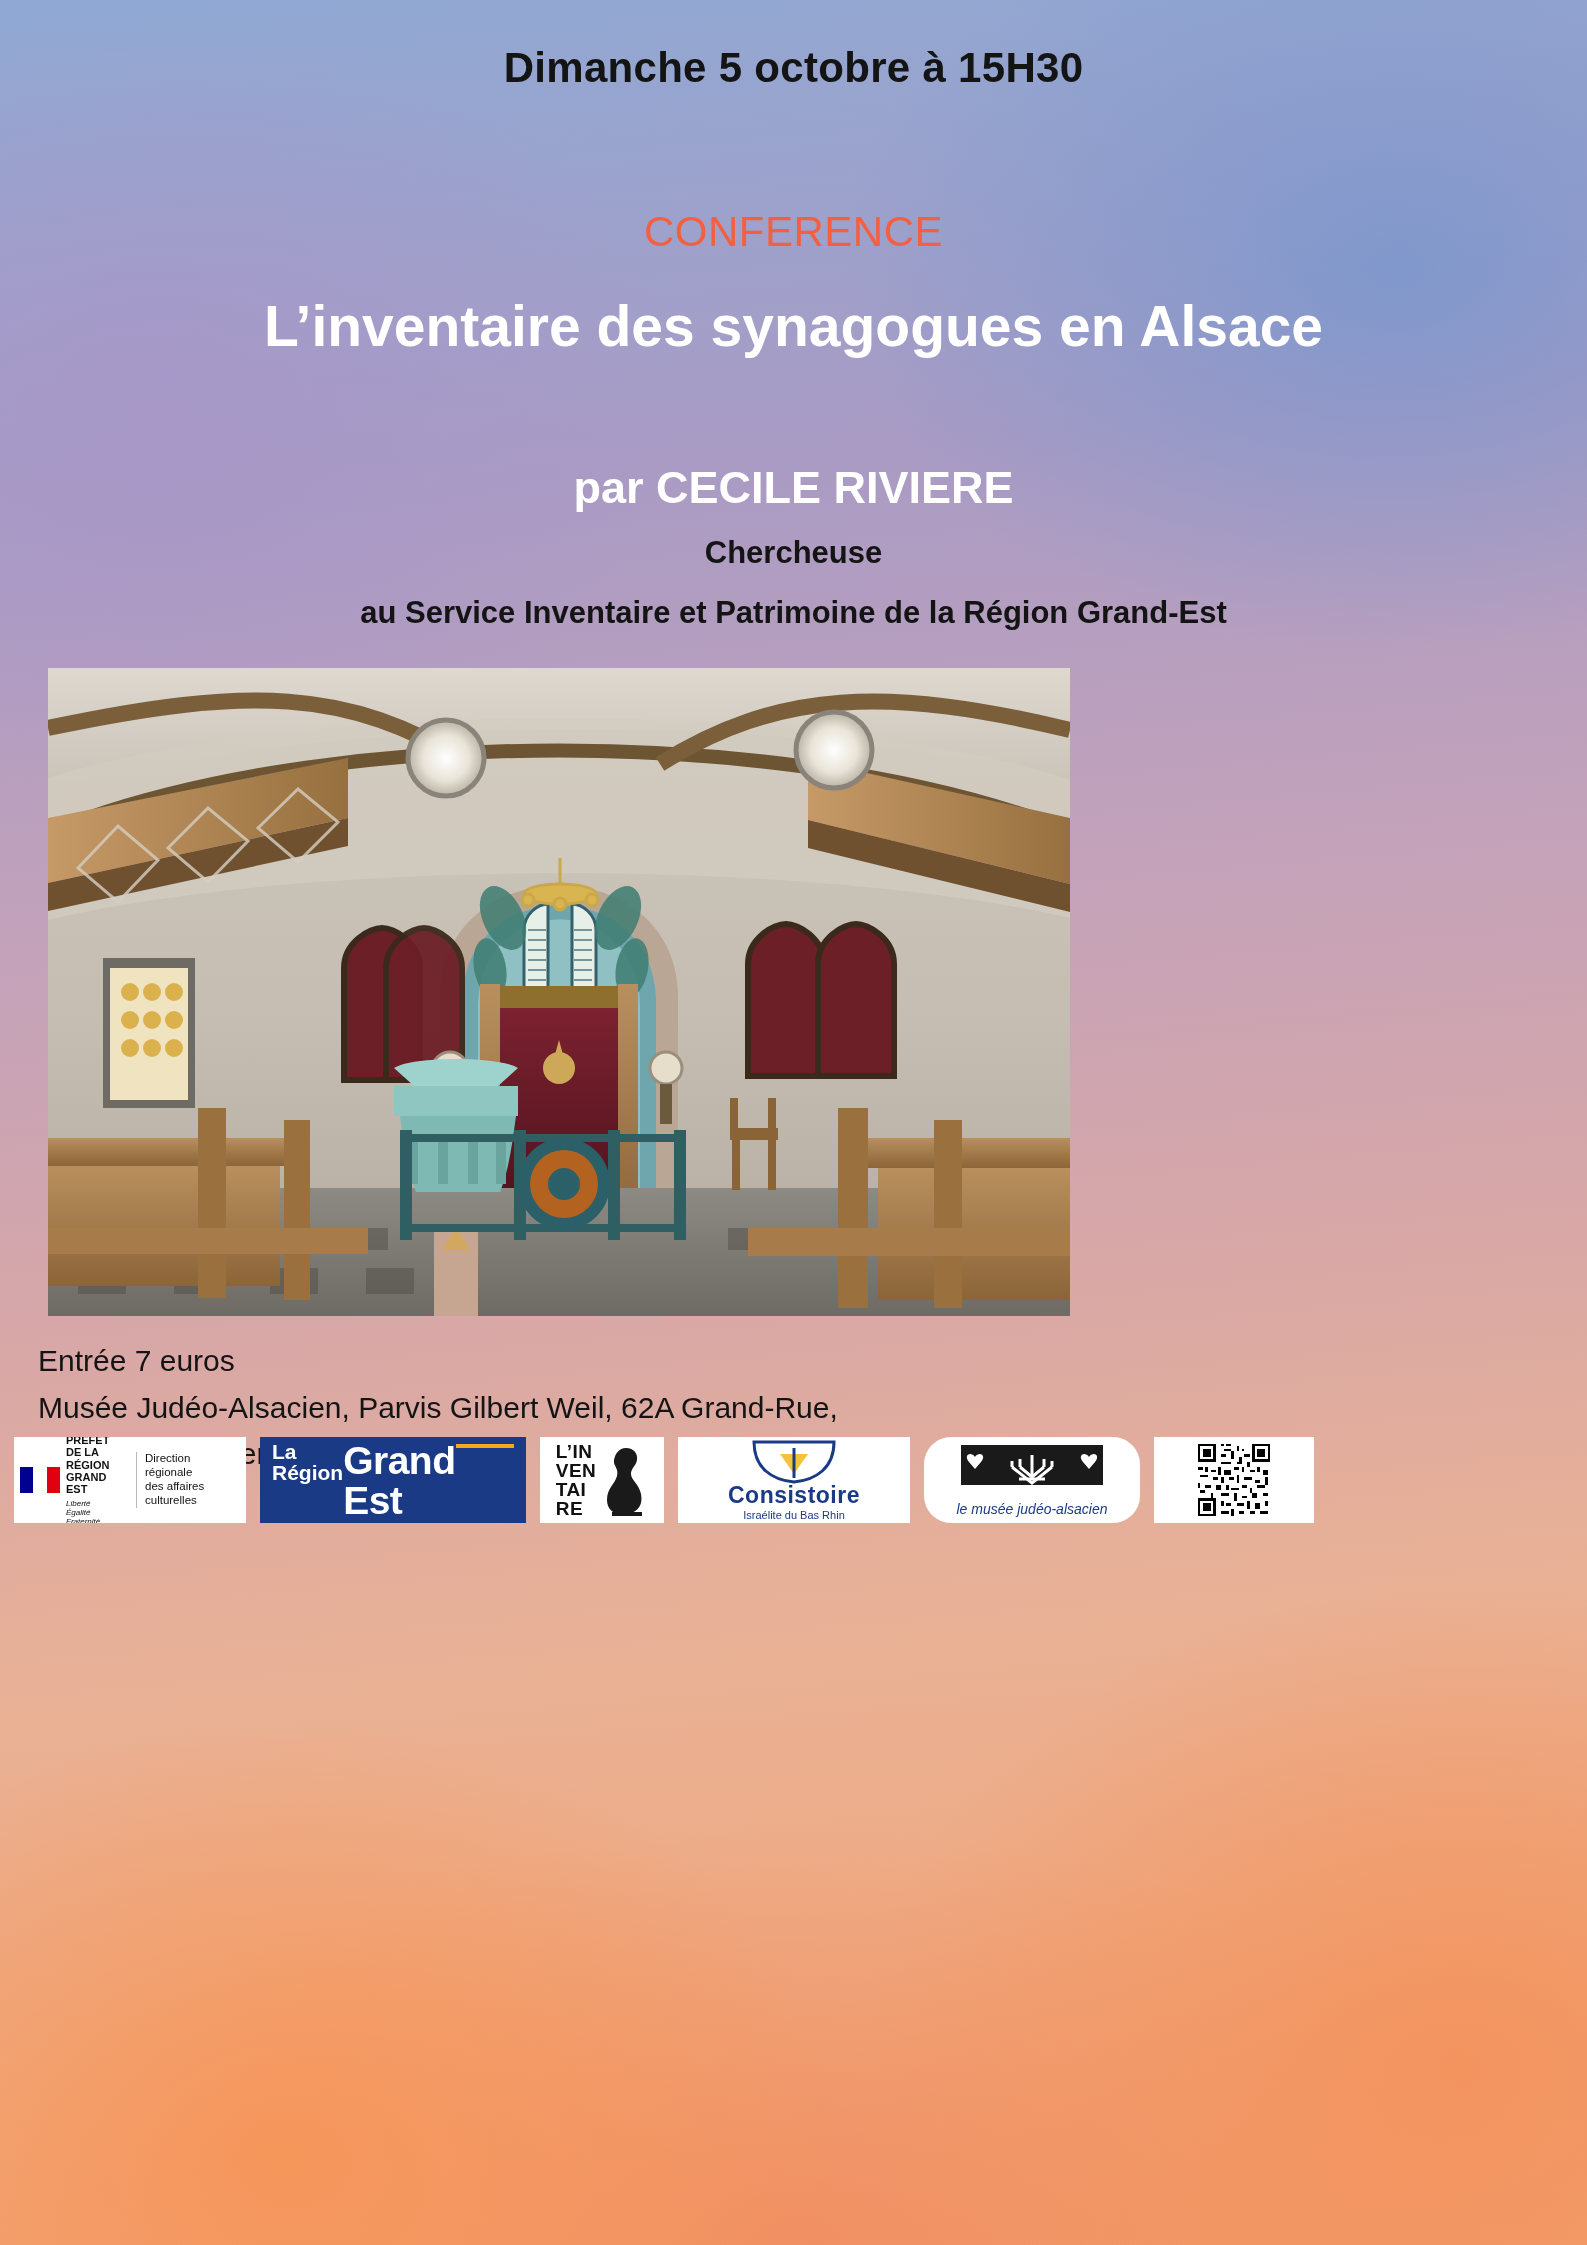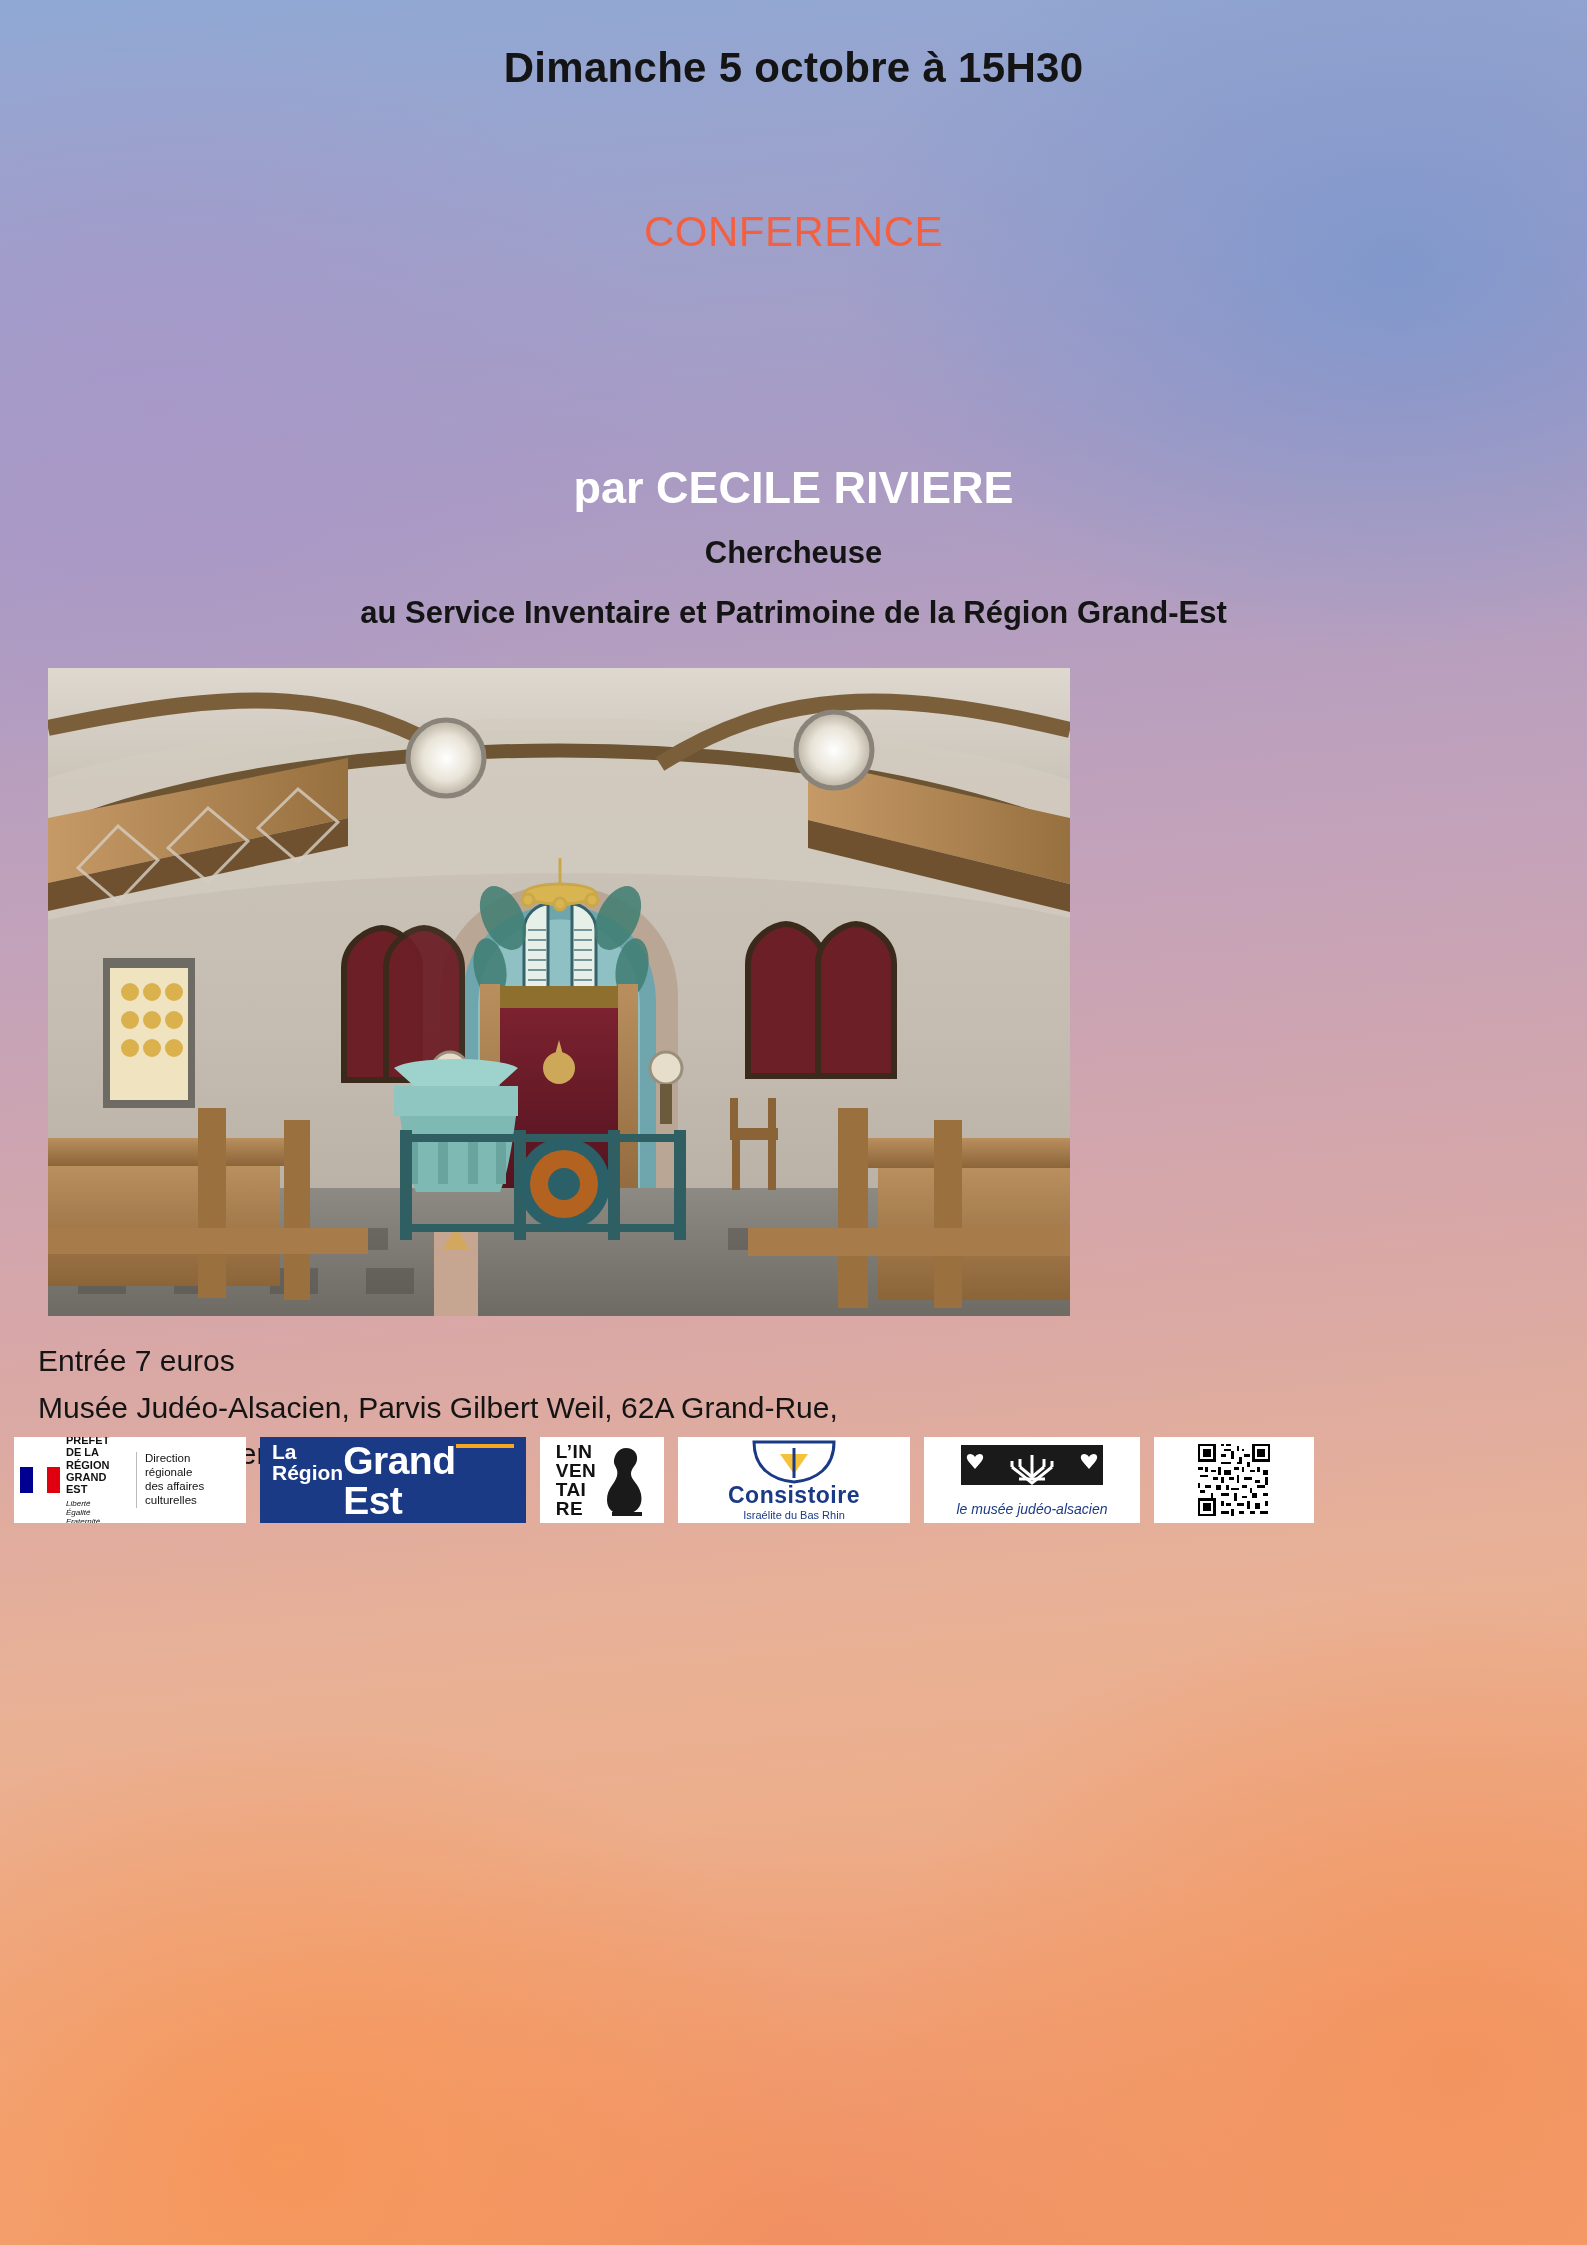--- a/index.html
+++ b/index.html
@@ -210,36 +210,38 @@
     justify-content: center;
     align-items: center;
     color: #1b3a86;
   }
   .cons-name { font-size: 23px; font-weight: bold; letter-spacing: 0.5px; line-height: 1; }
   .cons-sub { font-size: 11px; line-height: 1.2; margin-top: 2px; }
   .logo-musee {
     width: 216px;
     justify-content: center;
     flex-direction: column;
+    border-radius: 27px;
   }
   .musee-label { font-size: 14px; font-style: italic; color: #1b3a86; margin-top: 2px; }
   .logo-qr {
     width: 160px;
     background: #ffffff;
     padding: 4px;
     justify-content: center;
   }
 </style>
 </head>
 <body>
 
 <div class="poster">
 
   <div class="txt-block line-date">Dimanche 5 octobre à 15H30</div>
   <div class="txt-block line-conference">CONFERENCE</div>
+  <div class="txt-block line-title">L’inventaire des synagogues en Alsace</div>
   <div class="txt-block line-speaker">par CECILE RIVIERE</div>
   <div class="txt-block line-role">Chercheuse</div>
   <div class="txt-block line-affiliation">au Service  Inventaire et Patrimoine de la Région Grand-Est</div>
 
   <div class="photo">
     <svg width="1022" height="648" viewBox="0 0 1022 648" xmlns="http://www.w3.org/2000/svg">
       <defs>
         <linearGradient id="wall" x1="0" y1="0" x2="0" y2="1">
           <stop offset="0" stop-color="#cfc8bd"></stop>
           <stop offset="0.55" stop-color="#c5bdb2"></stop>

